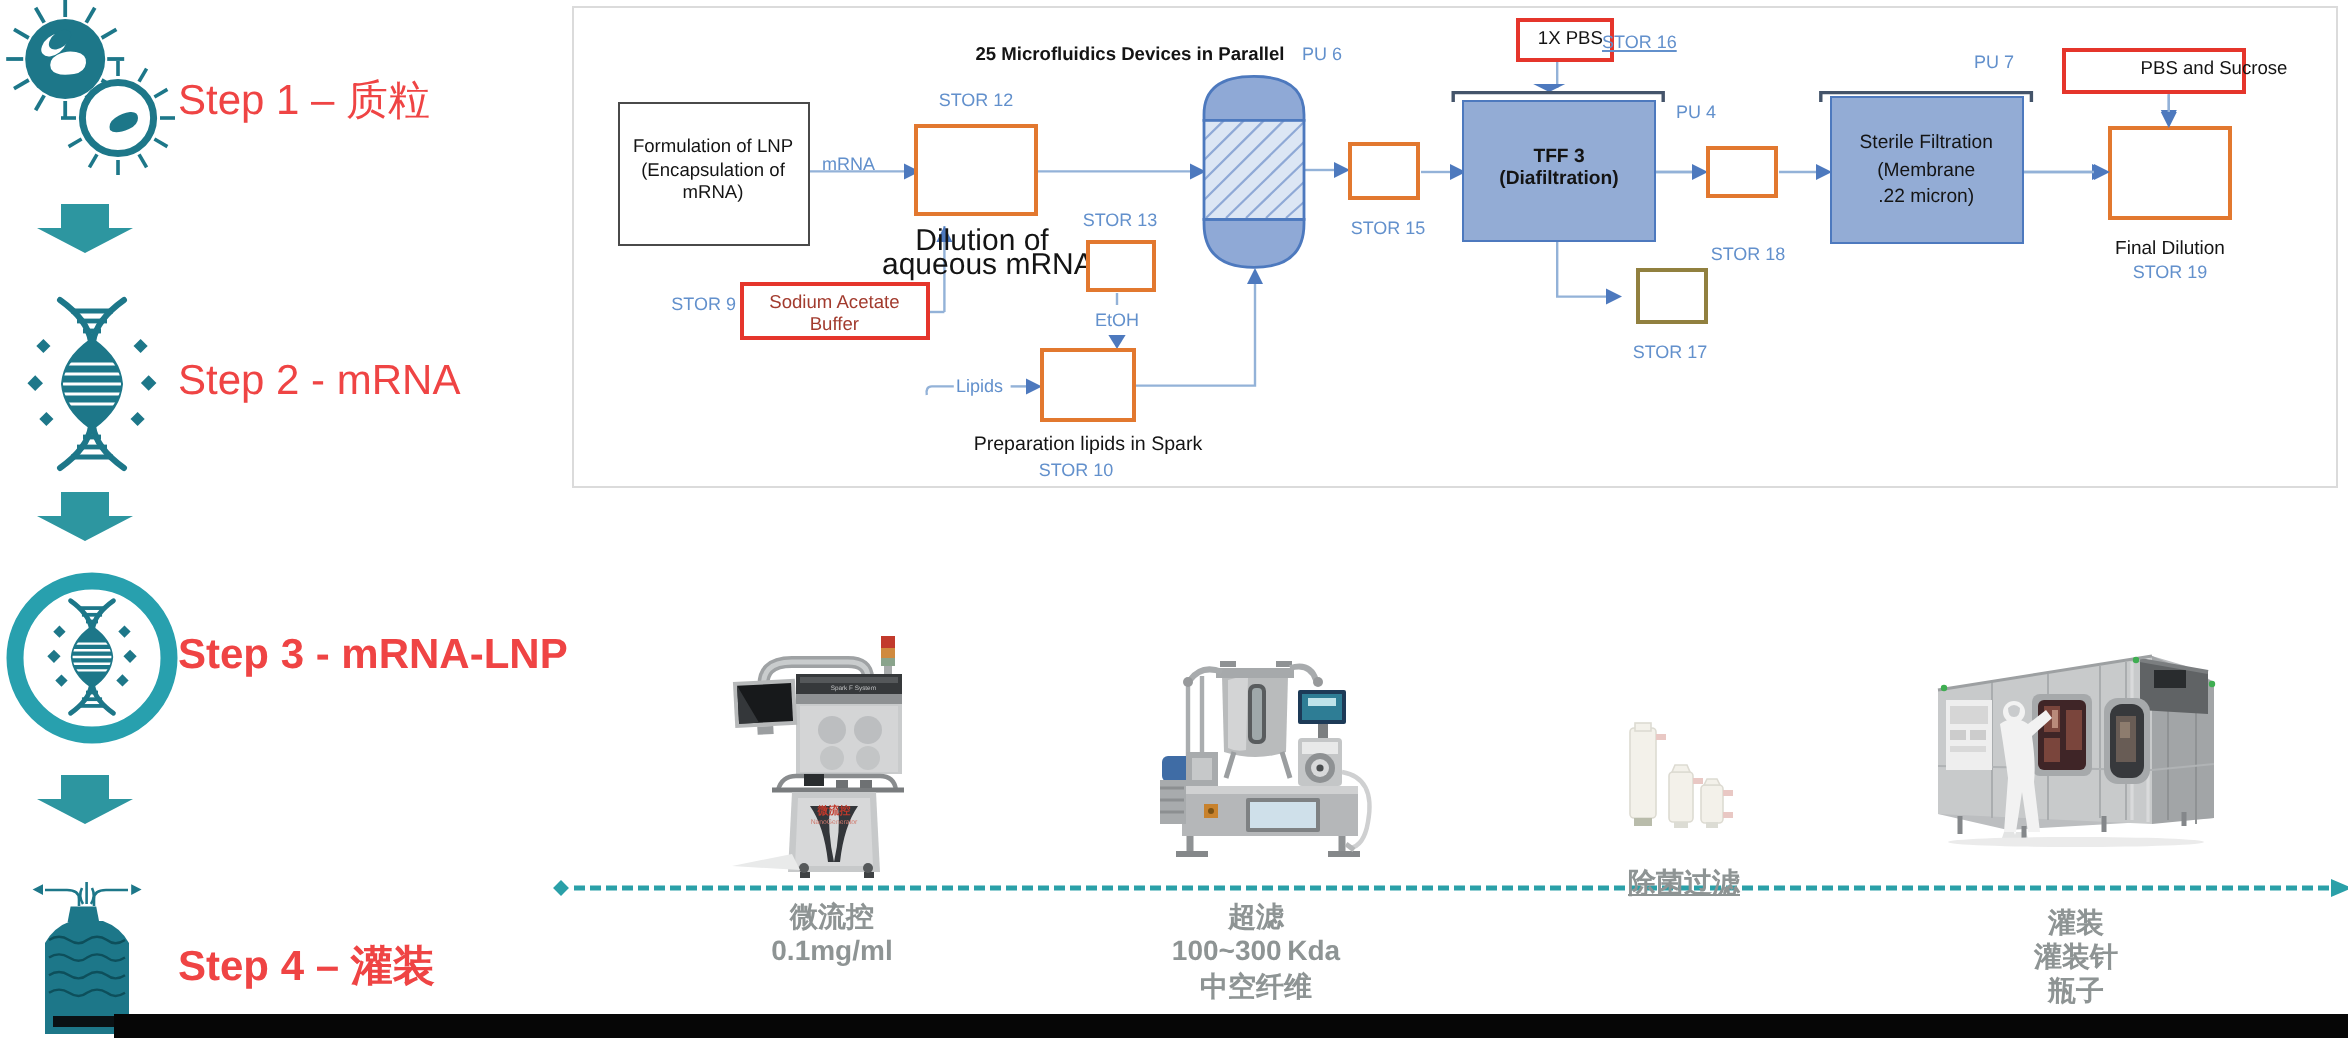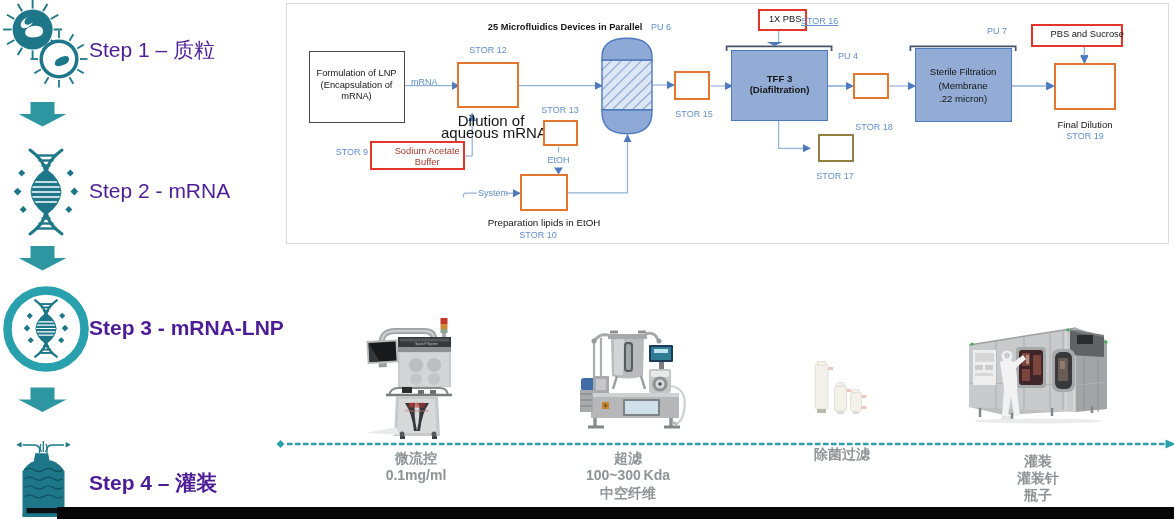--- a/index.html
+++ b/index.html
@@ -1,19 +1,19 @@
 <!DOCTYPE html>
 <html><head>
 <meta charset="utf-8">
 <style>
   html,body{margin:0;padding:0;}
   body{width:1174px;height:519px;position:relative;overflow:hidden;background:#fff;
        font-family:"Liberation Sans", sans-serif;}
   .abs{position:absolute;}
-  .steplab{position:absolute;left:89px;font-size:21px;font-weight:bold;color:#4c1d95;white-space:nowrap;}
+  .steplab{position:absolute;left:89px;font-size:21px;font-weight:bold;color:#ef4444;white-space:nowrap;}
   .box{position:absolute;background:#fff;box-sizing:border-box;}
   .orange{border:2px solid #E2782F;}
   .redb{border:2px solid #E5352B;}
   .ftxt{position:absolute;font-size:9.3px;color:#141414;text-align:center;white-space:nowrap;}
   .stor{position:absolute;font-size:9px;color:#6290CC;text-align:center;white-space:nowrap;}
   .cap{position:absolute;font-size:14px;font-weight:bold;color:#8e9494;text-align:center;line-height:17.4px;white-space:nowrap;}
 </style>
 </head>
 <body>
 
@@ -240,26 +240,26 @@
 <div class="box orange" style="left:457px;top:61.8px;width:62px;height:46.6px;border-width:2.2px;"></div>
 <div class="stor" style="left:457px;top:45px;width:62px;">STOR 12</div>
 <div class="stor" style="left:411px;top:76.5px;">mRNA</div>
 <div class="ftxt" style="left:441px;top:115.4px;width:100px;line-height:11.9px;font-size:15px;">Dilution of<br>aqueous mRNA</div>
 
 <div class="box orange" style="left:542.6px;top:120px;width:35px;height:26px;"></div>
 <div class="stor" style="left:530px;top:104.5px;width:60px;">STOR 13</div>
 <div class="stor" style="left:535px;top:155.3px;width:47px;">EtOH</div>
 
 <div class="box redb" style="left:369.7px;top:141px;width:95px;height:29px;"></div>
-<div class="ftxt" style="left:369.7px;top:145.5px;width:95px;line-height:11.3px;color:#A23B2E;padding-left:10px;">Sodium Acetate<br>Buffer</div>
+<div class="ftxt" style="left:369.7px;top:145.5px;width:95px;line-height:11.3px;color:#A23B2E;">Sodium Acetate<br>Buffer</div>
 <div class="stor" style="left:318px;top:146.5px;width:50px;text-align:right;">STOR 9</div>
 
-<div class="stor" style="left:478px;top:187.5px;">System</div>
+<div class="stor" style="left:478px;top:187.5px;">Lipids</div>
 <div class="box orange" style="left:519.6px;top:174.3px;width:48.5px;height:36.6px;"></div>
-<div class="ftxt" style="left:464px;top:217.3px;width:160px;font-size:9.8px;">Preparation lipids in EtOH</div>
+<div class="ftxt" style="left:464px;top:217.3px;width:160px;font-size:9.8px;">Preparation lipids in Spark</div>
 <div class="stor" style="left:508px;top:229.5px;width:60px;">STOR 10</div>
 
 <div class="ftxt" style="left:485px;top:21.5px;width:160px;font-weight:bold;font-size:9.3px;">25 Microfluidics Devices in Parallel</div>
 <div class="stor" style="left:651px;top:21.7px;">PU 6</div>
 
 <div class="box orange" style="left:674.3px;top:71px;width:36px;height:28.6px;"></div>
 <div class="stor" style="left:664px;top:108.5px;width:60px;">STOR 15</div>
 
 <div class="box" style="left:731px;top:49.8px;width:97px;height:71px;background:#93ACD5;border:1.3px solid #4D79BE;"></div>
 <div class="ftxt" style="left:731px;top:72.6px;width:97px;line-height:11.7px;font-weight:bold;font-size:9.6px;">TFF 3<br>(Diafiltration)</div>
@@ -273,21 +273,21 @@
 <div class="stor" style="left:844px;top:104.5px;width:60px;margin-top:17px;">STOR 18</div>
 
 <div class="box" style="left:817.8px;top:134px;width:36px;height:28px;background:#fff;border:2px solid #91803F;"></div>
 <div class="stor" style="left:805px;top:170.5px;width:60px;">STOR 17</div>
 
 <div class="box" style="left:914.5px;top:47.6px;width:97.2px;height:74.1px;background:#93ACD5;border:1.3px solid #4D79BE;"></div>
 <div class="ftxt" style="left:914.5px;top:65.3px;width:97.2px;line-height:13.5px;font-weight:normal;font-size:9.6px;">Sterile Filtration<br>(Membrane<br>.22 micron)</div>
 <div class="stor" style="left:987px;top:26.1px;">PU 7</div>
 
 <div class="box redb" style="left:1030.7px;top:24.1px;width:92.7px;height:23px;"></div>
-<div class="ftxt" style="left:1030.7px;top:28.5px;width:113px;">PBS and Sucrose</div>
+<div class="ftxt" style="left:1030.7px;top:28.5px;width:113px;text-align:right;">PBS and Sucrose</div>
 <div class="stor" style="left:1066px;top:35.1px;margin-top:35px;">STOR 20</div>
 
 <div class="box orange" style="left:1054.3px;top:62.7px;width:61.7px;height:47.5px;border-width:2.2px;"></div>
 <div class="ftxt" style="left:1054px;top:118.7px;width:62px;font-size:9.5px;font-weight:normal;">Final Dilution</div>
 <div class="stor" style="left:1054px;top:131.2px;width:62px;">STOR 19</div>
 
 <svg class="abs" style="left:1000px;top:0" width="174" height="150" viewBox="0 0 174 150">
   <g stroke="#93B2D8" stroke-width="1.2" fill="none">
     <line x1="12" y1="86" x2="48" y2="86"></line>
     <line x1="84.4" y1="47.1" x2="84.4" y2="57"></line>
@@ -299,21 +299,21 @@
 </svg>
 
 <svg class="abs" style="left:270px;top:432px" width="904" height="24" viewBox="0 0 904 24">
   <rect x="7.7" y="9.2" width="5.6" height="5.6" transform="rotate(45 10.5 12)" fill="#2AA0A8"></rect>
   <line x1="17" y1="12" x2="896" y2="12" stroke="#2AA0A8" stroke-width="2.4" stroke-dasharray="5.5 2.5"></line>
   <path d="M895.5 7.5 l10.5 4.5 l-10.5 4.5 z" fill="#2AA0A8"></path>
 </svg>
 
 <div class="cap" style="left:356px;top:450px;width:120px;">微流控<br>0.1mg/ml</div>
 <div class="cap" style="left:568px;top:450px;width:120px;">超滤<br>100~300 Kda<br>中空纤维</div>
-<div class="cap" style="left:782px;top:446px;width:120px;">除菌过滤</div>
+<div class="cap" style="left:782px;top:433px;width:120px;text-decoration:underline;">除菌过滤</div>
 <div class="cap" style="left:978px;top:452.5px;width:120px;">灌装<br>灌装针<br>瓶子</div>
 
 <div class="abs" style="left:57px;top:507px;width:1117px;height:12px;background:#060606;"></div>
 
 <svg class="abs" style="left:356px;top:315px" width="108" height="124" viewBox="0 0 108 124">
   <rect x="0" y="0" width="108" height="124" fill="#fff"></rect>
 
   <rect x="86" y="10" width="4" height="12" fill="#a8abac"></rect>
   <rect x="84.5" y="3" width="7" height="6" fill="#c23a2c"></rect>
   <rect x="84.5" y="9" width="7" height="5" fill="#d08a3e"></rect>

